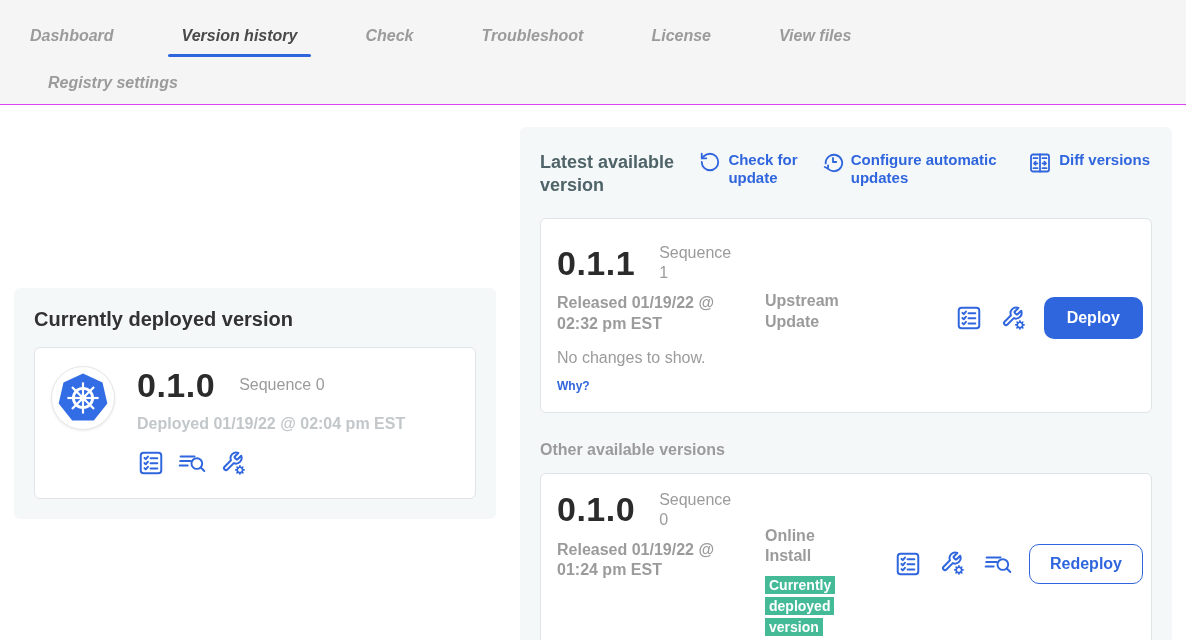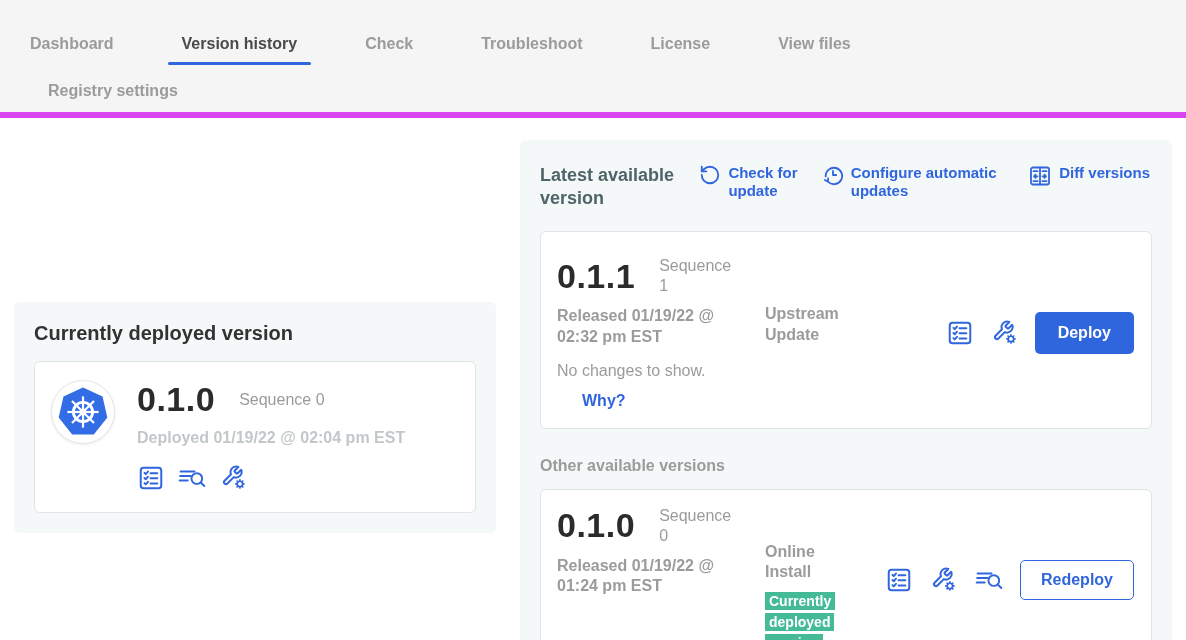--- a/index.html
+++ b/index.html
@@ -4,21 +4,21 @@
 <style>
   * { margin:0; padding:0; box-sizing:border-box; }
   html,body { background:#fff; }
   body {
     width:1186px; height:640px;
     font-family:"Liberation Sans","DejaVu Sans",sans-serif;
     color:#323232; overflow:hidden;
   }
 
   
-  .topnav { background:#f5f5f6; border-bottom:6px solid #d946ef; padding-top:18px; }
+  .topnav { background:#f5f5f6; border-bottom:1px solid #d946ef; padding-top:10px;font-style:italic; }
   .nav-row { display:flex; align-items:center; }
   .nav-row1 { padding-left:16px; height:52px; }
   .nav-row2 { padding-left:34px; height:42px; }
   .tab {
     position:relative; font-size:16px; font-weight:700; color:#9b9b9b;
     padding:0 14px; margin-right:40px; height:100%; display:flex; align-items:center;
     cursor:pointer; white-space:nowrap;
   }
   .nav-row1 .tab { height:52px; }
   .tab.active { color:#4a4a4a; }
@@ -54,40 +54,40 @@
   .icon-blue { color:#3066dd; display:inline-flex; cursor:pointer; }
 
   
   .latest-header { display:flex; align-items:flex-start; justify-content:space-between; padding:4px 2px 0 0; }
   .latest-title { font-size:18px; font-weight:700; color:#4f6468; width:150px; line-height:1.25; }
   .header-action { display:flex; align-items:flex-start; gap:7px; color:#3066dd; font-size:15px; font-weight:700; cursor:pointer; }
   .header-action .action-label { line-height:1.2; }
   .w80 { width:84px; } .w160 { width:168px; }
 
   
-  .version-card { margin-top:22px; padding:24px 17px 18px 16px; display:flex; align-items:flex-start; min-height:178px; }
+  .version-card { margin-top:22px; padding:24px 8px 18px 16px; display:flex; align-items:flex-start; min-height:178px; }
   .vc-col1 { width:208px; flex:none; }
   .vc-col2 { width:96px; flex:none; font-size:16px; font-weight:600; color:#9b9b9b; line-height:1.3;margin-top:36px; }
   .vc-col2.offset { margin-top:48px; }
   .vc-actions { margin-left:auto; display:flex; align-items:center; gap:16px; align-self:center; }
   .released-at { margin-top:10px; font-size:16px; font-weight:600; color:#9b9b9b; line-height:1.3; width:196px; }
   .no-changes { margin-top:14px; font-size:16px; color:#9b9b9b; }
-  .why-link { margin-top:12px; font-size:16px; font-weight:700; color:#3066dd; cursor:pointer; display:inline-block;margin-left:25px; }
+  .why-link { margin-top:12px; font-size:12px; font-weight:700; color:#3066dd; cursor:pointer; display:inline-block; }
 
   .other-title { margin-top:28px; font-size:16px; font-weight:600; color:#9b9b9b; }
   .version-card.other { margin-top:14px; min-height:140px; padding-top:16px; padding-bottom:16px; }
 
   .deployed-badge-wrap { margin-top:8px; width:82px; }
   .deployed-badge {
     background:#44bb96; color:#fff; font-size:14px; font-weight:700;
     line-height:21px; padding:1px 4px;
     -webkit-box-decoration-break:clone; box-decoration-break:clone;
   }
 
-  .btn { font-family:inherit; font-size:16px; font-weight:700; border-radius:5px; cursor:pointer; }
+  .btn { font-family:inherit; font-size:16px; font-weight:700; border-radius:10px; cursor:pointer; }
   .btn-primary { background:#3066dd; color:#fff; border:none; padding:12px 23px; }
   .btn-outline { background:#fff; color:#3066dd; border:1.5px solid #3066dd; padding:10px 20px; }
 
   svg { display:block; }
 </style>
 </head>
 <body>
 
 <nav class="topnav">
   <div class="nav-row nav-row1">

